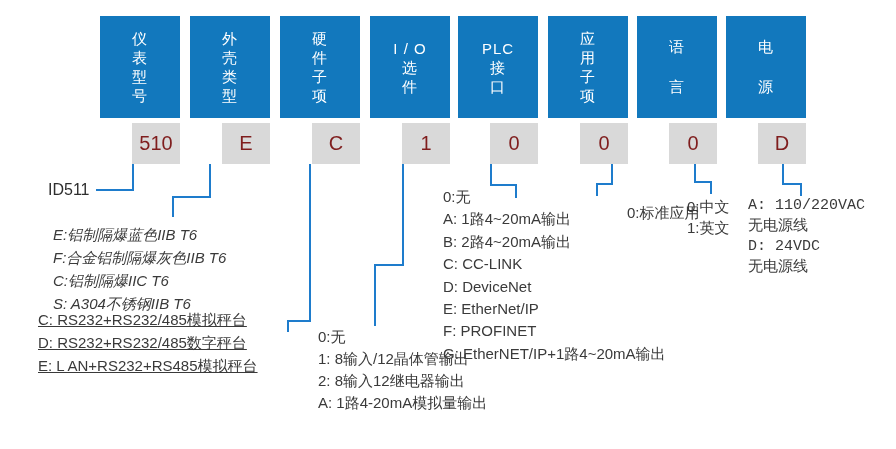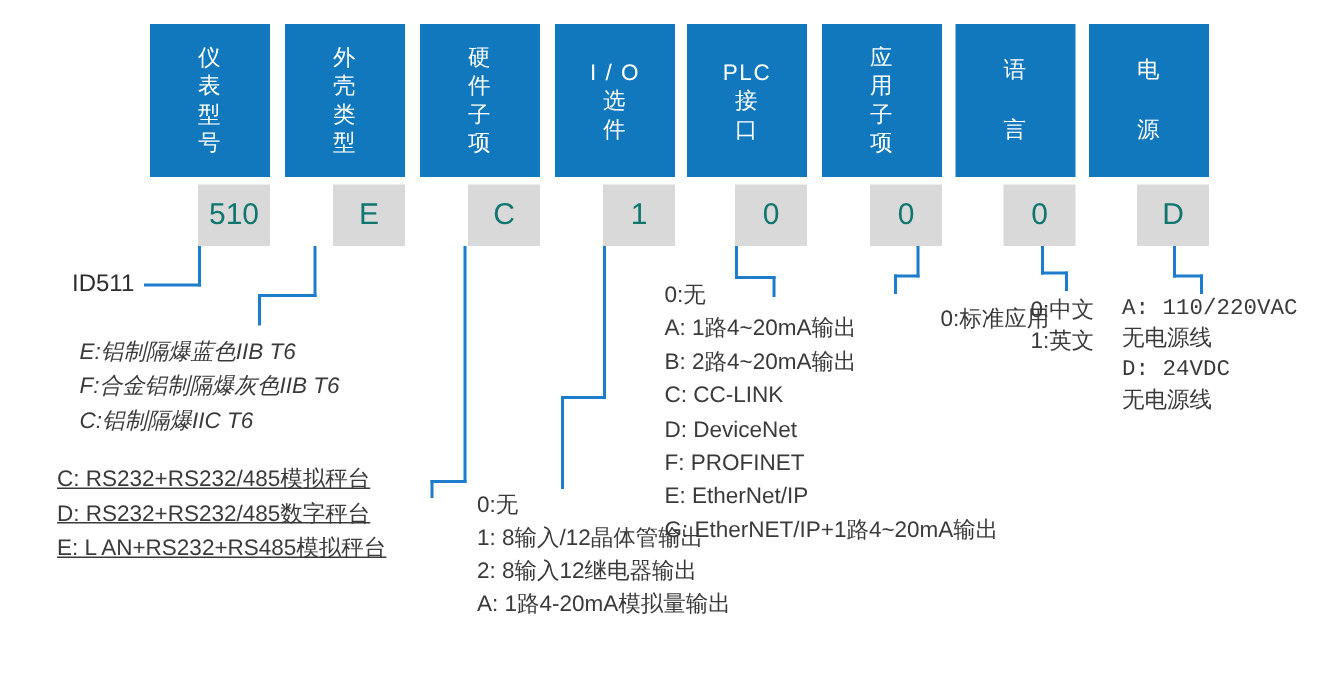--- a/index.html
+++ b/index.html
@@ -11,21 +11,21 @@
   .blue-box{
     height:102px;background:var(--box-blue,#1278bd);color:#fff;
     display:flex;align-items:center;justify-content:center;
   }
   .vlabel{display:flex;flex-direction:column;align-items:center;justify-content:center;
     font-size:15px;line-height:19px;letter-spacing:1px;text-align:center;}
   .vlabel.sparse{line-height:40px;}
   .gray-box{
     margin-top:5px;height:41px;background:var(--box-gray,#d9d9d9);
     display:flex;align-items:center;justify-content:center;
-    font-size:20px;color:#0f766e;margin-left:32px;
+    font-size:20px;color:#7f1d1d;margin-left:32px;
   }
   .seg{position:absolute;background:var(--line-blue,#1e7ccc);}
   .txt{position:absolute;font-size:15px;color:#3a3a3a;white-space:nowrap;}
   .opt-list .row{white-space:nowrap;}
   #model-label{left:48px;top:181px;font-size:16px;color:#2e2e2e;}
   #list-housing{left:53px;top:223px;line-height:23px;font-style:italic;}
   #list-platform{left:38px;top:308px;line-height:23px;text-decoration:underline;}
   #list-io{left:318px;top:326px;line-height:22px;}
   #list-plc{left:443px;top:186px;line-height:22.4px;}
   #list-app{left:627px;top:202px;line-height:22px;text-align:right;}
@@ -173,20 +173,21 @@
   <div class="seg" style="left:782px;top:164px;width:2px;height:21px"></div>
   <div class="seg" style="left:782px;top:183px;width:20px;height:2px"></div>
   <div class="seg" style="left:800px;top:183px;width:2px;height:13px"></div>
 
   <div class="txt" id="model-label">ID511</div>
 
   <div class="txt opt-list" id="list-housing">
     <div class="row">E:铝制隔爆蓝色IIB T6</div>
     <div class="row">F:合金铝制隔爆灰色IIB T6</div>
     <div class="row">C:铝制隔爆IIC T6</div>
+    <div class="row">S: A304不锈钢IIB T6</div>
   </div>
 
   <div class="txt opt-list" id="list-platform">
     <div class="row">C: RS232+RS232/485模拟秤台</div>
     <div class="row">D: RS232+RS232/485数字秤台</div>
     <div class="row">E: L AN+RS232+RS485模拟秤台</div>
   </div>
 
   <div class="txt opt-list" id="list-io">
     <div class="row">0:无</div>
@@ -194,22 +195,22 @@
     <div class="row">2: 8输入12继电器输出</div>
     <div class="row">A: 1路4-20mA模拟量输出</div>
   </div>
 
   <div class="txt opt-list" id="list-plc">
     <div class="row">0:无</div>
     <div class="row">A: 1路4~20mA输出</div>
     <div class="row">B: 2路4~20mA输出</div>
     <div class="row">C: CC-LINK</div>
     <div class="row">D: DeviceNet</div>
+    <div class="row">E: EtherNet/IP</div>
     <div class="row">F: PROFINET</div>
-    <div class="row">E: EtherNet/IP</div>
     <div class="row">G: EtherNET/IP+1路4~20mA输出</div>
   </div>
 
   <div class="txt opt-list" id="list-app">
     <div class="row">0:标准应用</div>
   </div>
 
   <div class="txt opt-list" id="list-lang">
     <div class="row">0:中文</div>
     <div class="row">1:英文</div>

